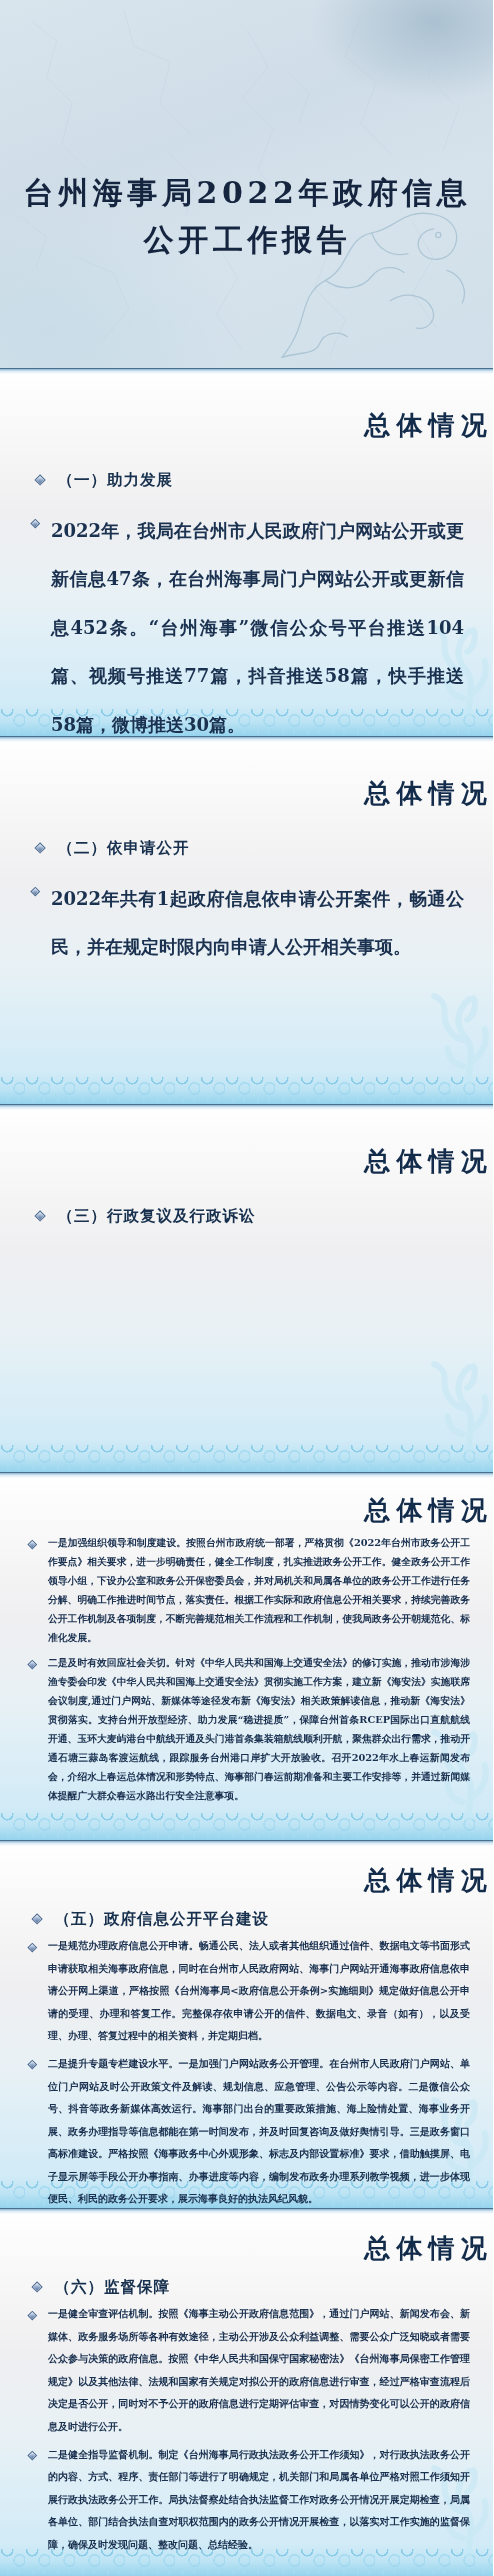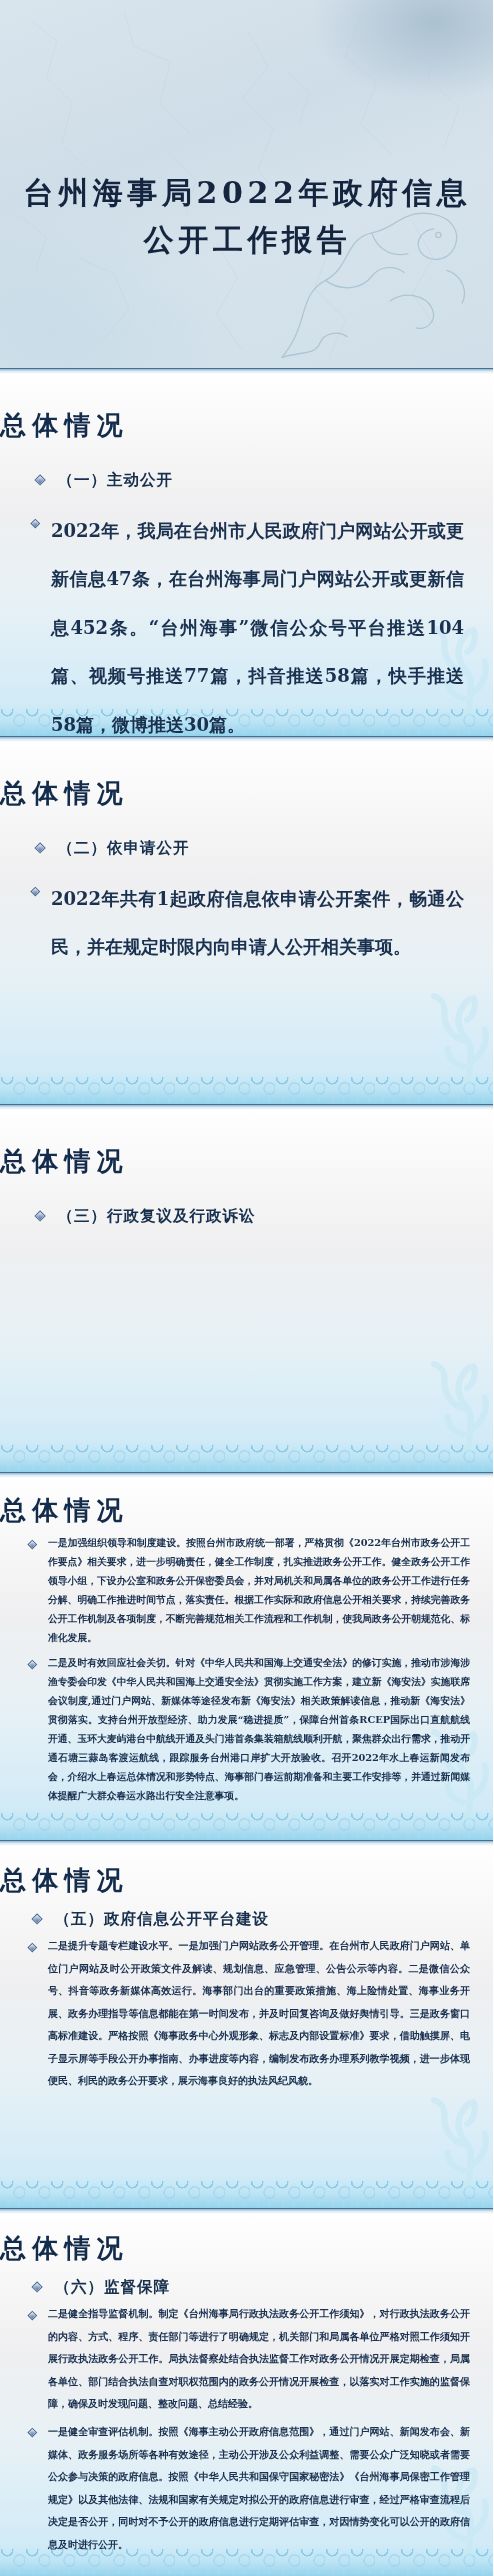--- a/index.html
+++ b/index.html
@@ -33,21 +33,21 @@
     background:
       radial-gradient(circle 8.2px at 7.2px 1px, rgba(255,255,255,0) 4.6px, rgba(118,195,229,.75) 4.9px, rgba(118,195,229,.75) 6.2px, rgba(255,255,255,0) 6.4px),
       radial-gradient(circle 8.2px at 19.6px 7.2px, rgba(255,255,255,0) 4.6px, rgba(150,212,238,.6) 4.9px, rgba(150,212,238,.6) 6.2px, rgba(255,255,255,0) 6.4px),
       radial-gradient(circle 8.2px at 13.4px 13.4px, rgba(255,255,255,0) 4.6px, rgba(170,220,242,.5) 4.9px, rgba(170,220,242,.5) 6.2px, rgba(255,255,255,0) 6.4px),
       linear-gradient(180deg, rgba(190,230,245,0) 0%, rgba(178,224,243,.55) 50%, rgba(140,208,235,.85) 100%);
     background-size:25px 15.5px,25px 15.5px,25px 15.5px,100% 100%;
     background-repeat:repeat-x,repeat-x,repeat-x,no-repeat;
     background-position:0 3.1px,0 7.2px,0 13.4px,0 0;}
   .coral-wrap{position:absolute;right:3.1px;bottom:15.5px;pointer-events:none;opacity:.8;}
 
-  .slide-title{margin:0;text-align:left;font-family:"DejaVu Serif","Liberation Serif",serif;
+  .slide-title{margin:0;text-align:right;font-family:"DejaVu Serif","Liberation Serif",serif;
     font-weight:bold;color:#132c4b;font-size:26px;letter-spacing:6.2px;position:relative;z-index:2;}
   .roomy .slide-title{padding-top:40px;}
   .dense .slide-title{padding-top:23px;}
   .xdense .slide-title{padding-top:20.6px;}
   .table-slide .slide-title{padding-top:28px;font-size:25px;letter-spacing:3.1px;}
 
   .bullet-row{display:flex;align-items:flex-start;position:relative;z-index:2;}
   .diamond{flex:0 0 auto;width:6.2px;height:6.2px;transform:rotate(45deg);
     background:linear-gradient(135deg,#eef3fa 0%,#9db3d2 45%,#41608e 100%);
     border:0.5px solid #49688f;box-shadow:0 0 0 0.5px rgba(255,255,255,.6) inset;}
@@ -118,21 +118,21 @@
             <path d="M200,248 C195,206 215,178 190,150 C170,126 180,96 200,80"></path>
             <path d="M192,160 C165,155 150,130 152,105 C153,90 145,78 132,74"></path>
             <path d="M205,200 C228,185 236,160 230,138"></path>
             <path d="M196,120 C210,110 214,92 208,78"></path>
             <path d="M188,210 C168,205 158,190 158,176"></path>
           </g>
         </svg></div>
       <h2 class="slide-title">总体情况</h2>
       <div class="bullet-row heading-row">
         <span class="diamond"></span>
-        <span class="heading-text">（一）主动公开</span>
+        <span class="heading-text">（一）助力发展</span>
       </div>
       <div class="bullet-row para-row">
         <span class="diamond small"></span>
         <p class="para-text">2022年，我局在台州市人民政府门户网站公开或更新信息47条，在台州海事局门户网站公开或更新信息452条。“台州海事”微信公众号平台推送104篇、视频号推送77篇，抖音推送58篇，快手推送58篇，微博推送30篇。</p>
       </div>
     </section>
     <section class="slide content roomy">
       <div class="top-edge"></div>
       <div class="waves"></div>
       <div class="coral-wrap"><svg width="124" height="129" viewBox="0 0 240 250">
@@ -206,20 +206,24 @@
             <path d="M188,210 C168,205 158,190 158,176"></path>
           </g>
         </svg></div>
       <h2 class="slide-title">总体情况</h2>
       <div class="bullet-row heading-row">
         <span class="diamond"></span>
         <span class="heading-text">（五）政府信息公开平台建设</span>
       </div>
       <div class="bullet-row para-row">
         <span class="diamond small"></span>
+        <p class="para-text">一是规范办理政府信息公开申请。畅通公民、法人或者其他组织通过信件、数据电文等书面形式申请获取相关海事政府信息，同时在台州市人民政府网站、海事门户网站开通海事政府信息依申请公开网上渠道，严格按照《台州海事局&lt;政府信息公开条例&gt;实施细则》规定做好信息公开申请的受理、办理和答复工作。完整保存依申请公开的信件、数据电文、录音（如有），以及受理、办理、答复过程中的相关资料，并定期归档。</p>
+      </div>
+      <div class="bullet-row para-row">
+        <span class="diamond small"></span>
         <p class="para-text">二是提升专题专栏建设水平。一是加强门户网站政务公开管理。在台州市人民政府门户网站、单位门户网站及时公开政策文件及解读、规划信息、应急管理、公告公示等内容。二是微信公众号、抖音等政务新媒体高效运行。海事部门出台的重要政策措施、海上险情处置、海事业务开展、政务办理指导等信息都能在第一时间发布，并及时回复咨询及做好舆情引导。三是政务窗口高标准建设。严格按照《海事政务中心外观形象、标志及内部设置标准》要求，借助触摸屏、电子显示屏等手段公开办事指南、办事进度等内容，编制发布政务办理系列教学视频，进一步体现便民、利民的政务公开要求，展示海事良好的执法风纪风貌。</p>
       </div>
     </section>
     <section class="slide content dense">
       <div class="top-edge"></div>
       <div class="waves"></div>
       <div class="coral-wrap"><svg width="124" height="129" viewBox="0 0 240 250">
           <g fill="none" stroke="#c5e7f5" stroke-width="12" stroke-linecap="round" opacity="0.75">
             <path d="M200,248 C195,206 215,178 190,150 C170,126 180,96 200,80"></path>
             <path d="M192,160 C165,155 150,130 152,105 C153,90 145,78 132,74"></path>
@@ -228,25 +232,25 @@
             <path d="M188,210 C168,205 158,190 158,176"></path>
           </g>
         </svg></div>
       <h2 class="slide-title">总体情况</h2>
       <div class="bullet-row heading-row">
         <span class="diamond"></span>
         <span class="heading-text">（六）监督保障</span>
       </div>
       <div class="bullet-row para-row">
         <span class="diamond small"></span>
+        <p class="para-text">一是健全审查评估机制。按照《海事主动公开政府信息范围》，通过门户网站、新闻发布会、新媒体、政务服务场所等各种有效途径，主动公开涉及公众利益调整、需要公众广泛知晓或者需要公众参与决策的政府信息。按照《中华人民共和国保守国家秘密法》《台州海事局保密工作管理规定》以及其他法律、法规和国家有关规定对拟公开的政府信息进行审查，经过严格审查流程后决定是否公开，同时对不予公开的政府信息进行定期评估审查，对因情势变化可以公开的政府信息及时进行公开。</p>
+      </div>
+      <div class="bullet-row para-row">
+        <span class="diamond small"></span>
         <p class="para-text">二是健全指导监督机制。制定《台州海事局行政执法政务公开工作须知》，对行政执法政务公开的内容、方式、程序、责任部门等进行了明确规定，机关部门和局属各单位严格对照工作须知开展行政执法政务公开工作。局执法督察处结合执法监督工作对政务公开情况开展定期检查，局属各单位、部门结合执法自查对职权范围内的政务公开情况开展检查，以落实对工作实施的监督保障，确保及时发现问题、整改问题、总结经验。</p>
       </div>
-      <div class="bullet-row para-row">
-        <span class="diamond small"></span>
-        <p class="para-text">一是健全审查评估机制。按照《海事主动公开政府信息范围》，通过门户网站、新闻发布会、新媒体、政务服务场所等各种有效途径，主动公开涉及公众利益调整、需要公众广泛知晓或者需要公众参与决策的政府信息。按照《中华人民共和国保守国家秘密法》《台州海事局保密工作管理规定》以及其他法律、法规和国家有关规定对拟公开的政府信息进行审查，经过严格审查流程后决定是否公开，同时对不予公开的政府信息进行定期评估审查，对因情势变化可以公开的政府信息及时进行公开。</p>
-      </div>
     </section>
     <section class="slide content table-slide">
       <div class="top-edge"></div>
       <h2 class="slide-title">主动公开政府信息情况</h2>
     </section>
   </main>
 
 
 </body></html>

